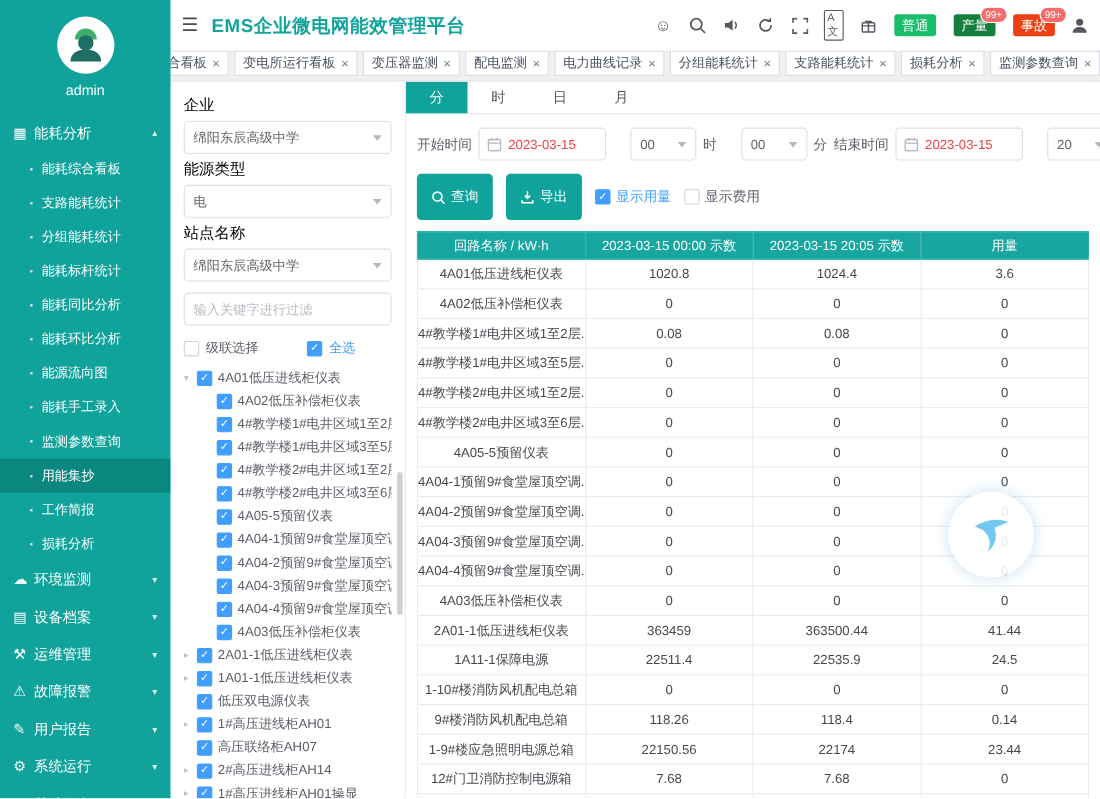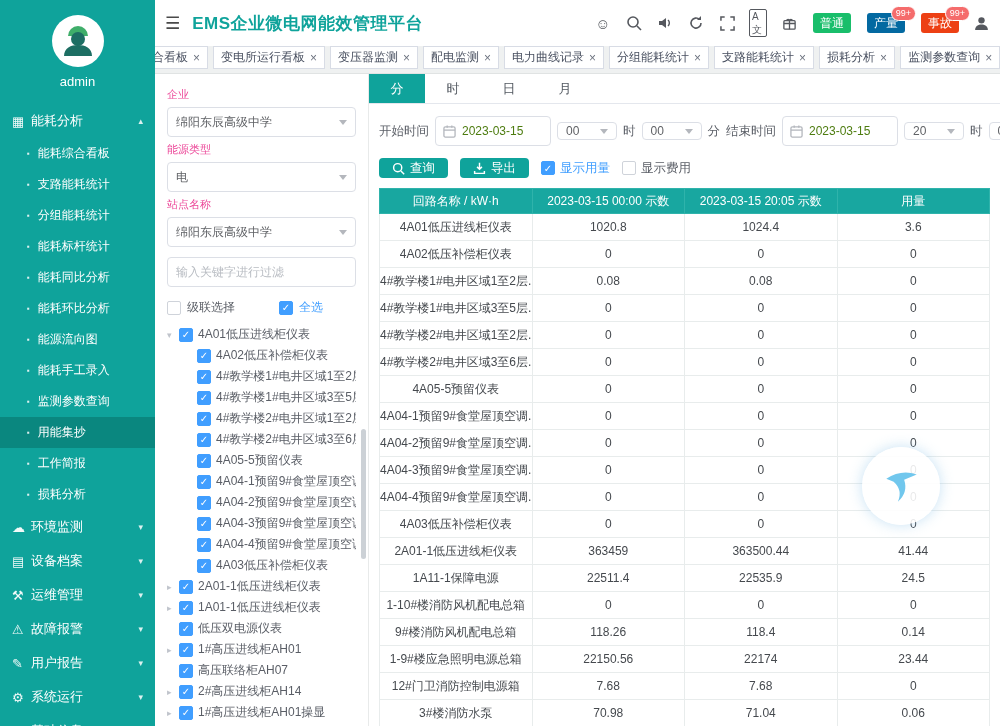--- a/index.html
+++ b/index.html
@@ -25,33 +25,33 @@
   .hamburger{font-size:17px;color:#4a4a4a;margin-right:12px;cursor:pointer;}
   .app-title{font-size:17px;font-weight:700;color:#0fa39b;letter-spacing:.5px;}
   .header-spacer{flex:1;}
   .header-icons{display:flex;align-items:center;gap:13px;color:#55585e;}
   .hicon{width:18px;height:18px;display:flex;align-items:center;justify-content:center;font-size:15px;cursor:pointer;}
   .hicon svg{display:block;}
   .translate-box{font-size:10px;border:1px solid #55585e;border-radius:2px;padding:0 2px;line-height:13px;}
   .badge-wrap{position:relative;display:inline-flex;cursor:pointer;margin-left:2px;}
   .badge{height:20px;padding:0 7px;border-radius:3px;color:#fff;font-size:12px;display:flex;align-items:center;}
   .badge.green{background:#19be6b;}
-  .badge.yellow{background:#0369a1;}
+  .badge.yellow{background:#15803d;}
   .badge.red{background:#ed4014;}
   .badge-count{position:absolute;top:-7px;right:-11px;background:#f56c6c;color:#fff;font-size:9px;line-height:13px;padding:0 4px;border-radius:8px;border:1px solid #fff;}
 
   
   .tabbar{position:absolute;left:155px;top:46px;width:845px;height:28px;background:#eff1f1;border-bottom:1px solid #e0e3e3;display:flex;align-items:flex-start;gap:5px;padding:0 3px;overflow:hidden;z-index:5;}
   .route-tab{height:23px;flex:none;display:flex;align-items:center;gap:4px;background:#fff;border:1px solid #d8dce5;padding:0 7px;font-size:12px;color:#495060;white-space:nowrap;cursor:pointer;}
   .route-tab:first-child{margin-left:-14px;}
   .tab-close{font-size:12px;margin-left:1px;opacity:.8;}
 
   
   .filter-panel{position:absolute;left:155px;top:74px;width:214px;height:652px;background:#fff;border-right:1px solid #e8eaea;padding:8px 12px 0;overflow:hidden;z-index:4;}
-  .fp-label{font-size:11px;color:#ec4899;margin:5px 0 5px;}
+  .fp-label{font-size:14px;color:#000000;margin:5px 0 5px;}
   .select{height:30px;border:1px solid #dcdfe6;border-radius:4px;display:flex;align-items:center;justify-content:space-between;padding:0 8px;font-size:12px;color:#606266;background:#fff;cursor:pointer;}
   .sel-caret{width:0;height:0;border-left:4px solid transparent;border-right:4px solid transparent;border-top:5px solid #b4b7bd;flex:none;margin-left:4px;}
   .keyword-input{width:100%;height:30px;border:1px solid #dcdfe6;border-radius:4px;padding:0 8px;font-size:12px;color:#c2410c;margin:10px 0 8px;font-family:inherit;}
   .keyword-input::placeholder{color:#b8bcc2;}
   .check-row{display:flex;align-items:center;gap:6px;font-size:12px;color:#5a5e66;margin:4px 0 8px;text-align:center;}
   .checkbox{width:14px;height:14px;border:1px solid #cfd3da;border-radius:2px;background:#fff;display:inline-flex;align-items:center;justify-content:center;font-size:10px;color:#fff;flex:none;cursor:pointer;}
   .checkbox.checked{background:#409eff;border-color:#409eff;}
   .select-all-gap{margin-left:38px;}
   .blue-label{color:#409eff;}
   .tree{font-size:12px;color:#5a5e66;}
@@ -62,24 +62,24 @@
   .tree-scrollbar{position:absolute;right:2px;top:300px;width:5px;height:340px;}
   .tree-scrollbar .thumb{width:5px;height:130px;margin-top:55px;background:#ccd1d6;border-radius:3px;cursor:pointer;}
 
   
   .main{position:absolute;left:369px;top:74px;width:631px;height:652px;background:#fff;overflow:hidden;z-index:3;}
   .period-tabs{height:30px;display:flex;align-items:stretch;border-bottom:1px solid #e4e7ed;}
   .period-tab{min-width:56px;display:flex;align-items:center;justify-content:center;font-size:13px;color:#51575f;padding:0 16px;cursor:pointer;}
   .period-tab.active{background:#0fa39b;color:#fff;}
   .query-row{display:flex;align-items:center;gap:6px;padding:12px 10px 0;font-size:12.5px;color:#5a5e66;}
   .lbl{flex:none;}
-  .date-input{width:116px;height:30px;border:1px solid #dcdfe6;border-radius:4px;display:flex;align-items:center;gap:6px;padding:0 7px;color:#4d7c0f;font-size:12px;cursor:pointer;flex:none;}
-  .select.sm{width:60px;height:18px;flex:none;}
+  .date-input{width:116px;height:30px;border:1px solid #dcdfe6;border-radius:4px;display:flex;align-items:center;gap:6px;padding:0 7px;color:#ef4444;font-size:12px;cursor:pointer;flex:none;}
+  .select.sm{width:60px;height:30px;flex:none;margin-left:16px;}
   .action-row{display:flex;align-items:center;gap:12px;padding:12px 10px 10px;}
-  .btn{height:20px;padding:0 13px;background:#0fa39b;color:#fff;border:none;border-radius:4px;font-size:12.5px;display:flex;align-items:center;gap:5px;cursor:pointer;font-family:inherit;}
+  .btn{height:42px;padding:0 13px;background:#0fa39b;color:#fff;border:none;border-radius:4px;font-size:12.5px;display:flex;align-items:center;gap:5px;cursor:pointer;font-family:inherit;}
   .chk{display:flex;align-items:center;gap:5px;font-size:12.5px;color:#5a5e66;cursor:pointer;}
   .chk .on{color:#409eff;}
   .table-wrap{margin:0 10px;}
   table{width:100%;border-collapse:collapse;font-size:12px;table-layout:fixed;}
   th{background:#18a7a0;color:#fff;font-weight:400;height:25px;border:1px solid #2fb3ab;}
   td{height:27px;text-align:center;color:#45494e;border:1px solid #e8ecec;background:#fff;overflow:hidden;white-space:nowrap;}
 
   .main-scrollbar{position:absolute;right:0;top:74px;width:7px;height:652px;background:#f4f5f5;}
   .main-scrollbar .thumb{width:7px;height:150px;background:#d6d9db;border-radius:3px;cursor:pointer;}
 

